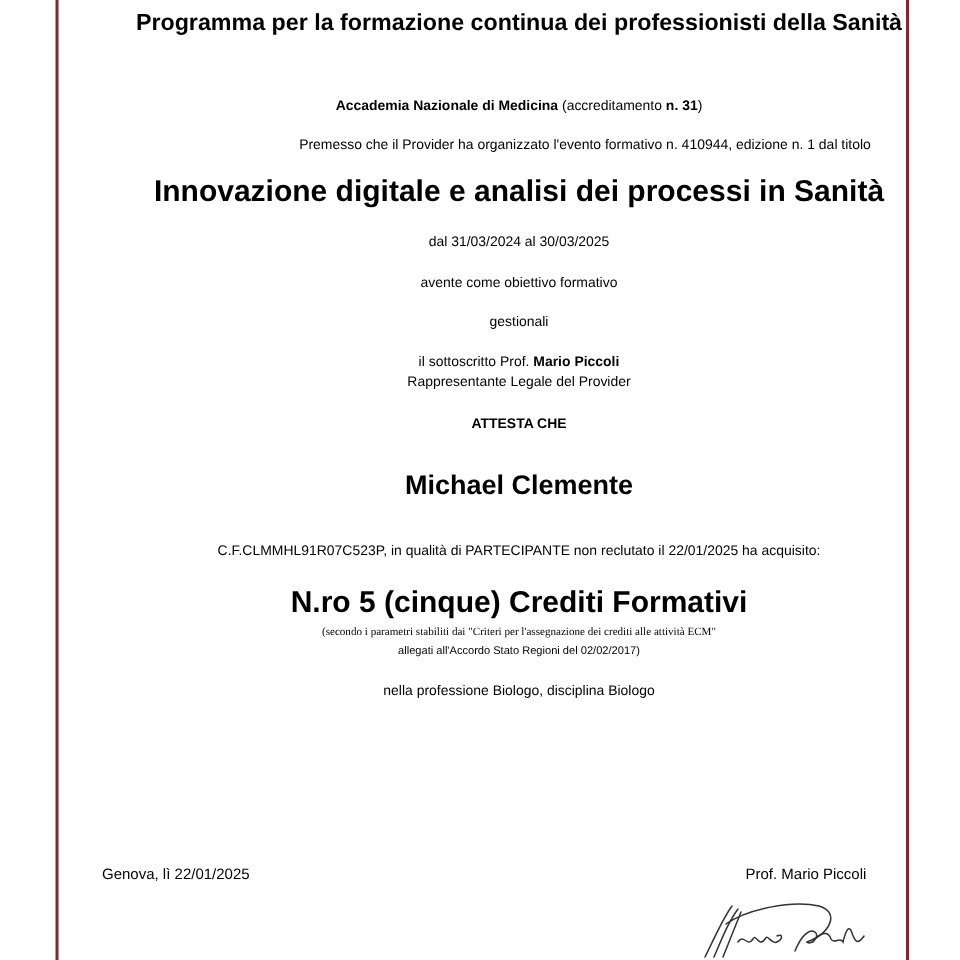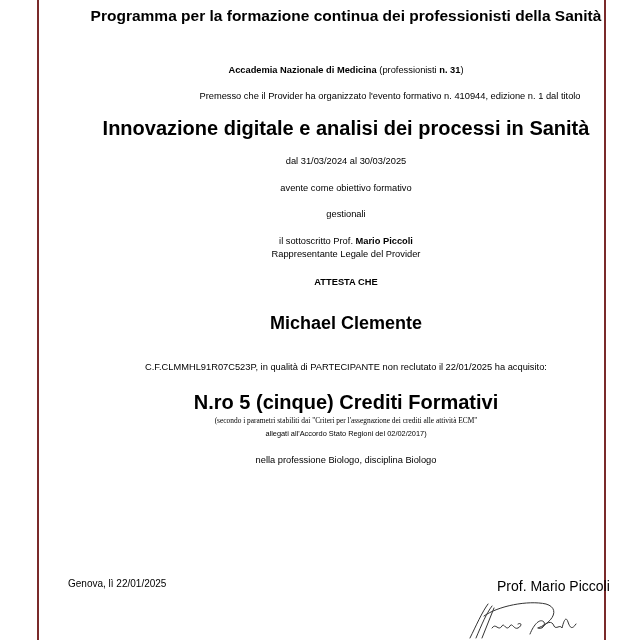--- a/index.html
+++ b/index.html
@@ -12,34 +12,34 @@
   .frame-left { position: absolute; left: 37px; top: 0; width: 2px; height: 640px; background: #7a2a2a; }
   .frame-right { position: absolute; left: 604px; top: 0; width: 2px; height: 640px; background: #7a2a2a; }
   .line { position: absolute; left: 40px; width: 612px; text-align: center; white-space: nowrap; }
   .program-title { top: 7px; font-size: 15.5px; font-weight: bold; }
   .small { font-size: 9.3px; }
   .tiny { font-size: 7.4px; }
   .event-title { top: 117px; font-size: 20px; font-weight: bold; }
   .name { top: 313px; font-size: 18px; font-weight: bold; }
   .credits { top: 391px; font-size: 20px; font-weight: bold; }
   .footer-left { position: absolute; left: 68px; top: 578px; font-size: 10px; text-align: center; }
-  .footer-right { position: absolute; left: 477px; top: 578px; font-size: 14px; padding-left: 20px; }
+  .footer-right { position: absolute; left: 477px; top: 578px; font-size: 10px; padding-left: 20px; }
   .signature { position: absolute; left: 468px; top: 598px; width: 120px; height: 42px; }
 </style>
 </head>
 <body>
 
 <div class="page">
   <div class="frame-left"></div>
   <div class="frame-right"></div>
 
   <div class="line program-title">Programma per la formazione continua dei professionisti della Sanità</div>
 
   <div class="line small" style="top:65px;">
-    <b>Accademia Nazionale di Medicina</b><span> (professionisti </span><b>n. 31</b><span>)</span>
+    <b>Accademia Nazionale di Medicina</b><span> (accreditamento </span><b>n. 31</b><span>)</span>
   </div>
 
   <div class="line small" style="top:91px;margin-left:44px;">Premesso che il Provider ha organizzato l'evento formativo n. 410944, edizione n. 1 dal titolo</div>
 
   <div class="line event-title">Innovazione digitale e analisi dei processi in Sanità</div>
 
   <div class="line small" style="top:156px;">dal 31/03/2024 al 30/03/2025</div>
 
   <div class="line small" style="top:183px;">avente come obiettivo formativo</div>
   <div class="line small" style="top:209px;">gestionali</div>

